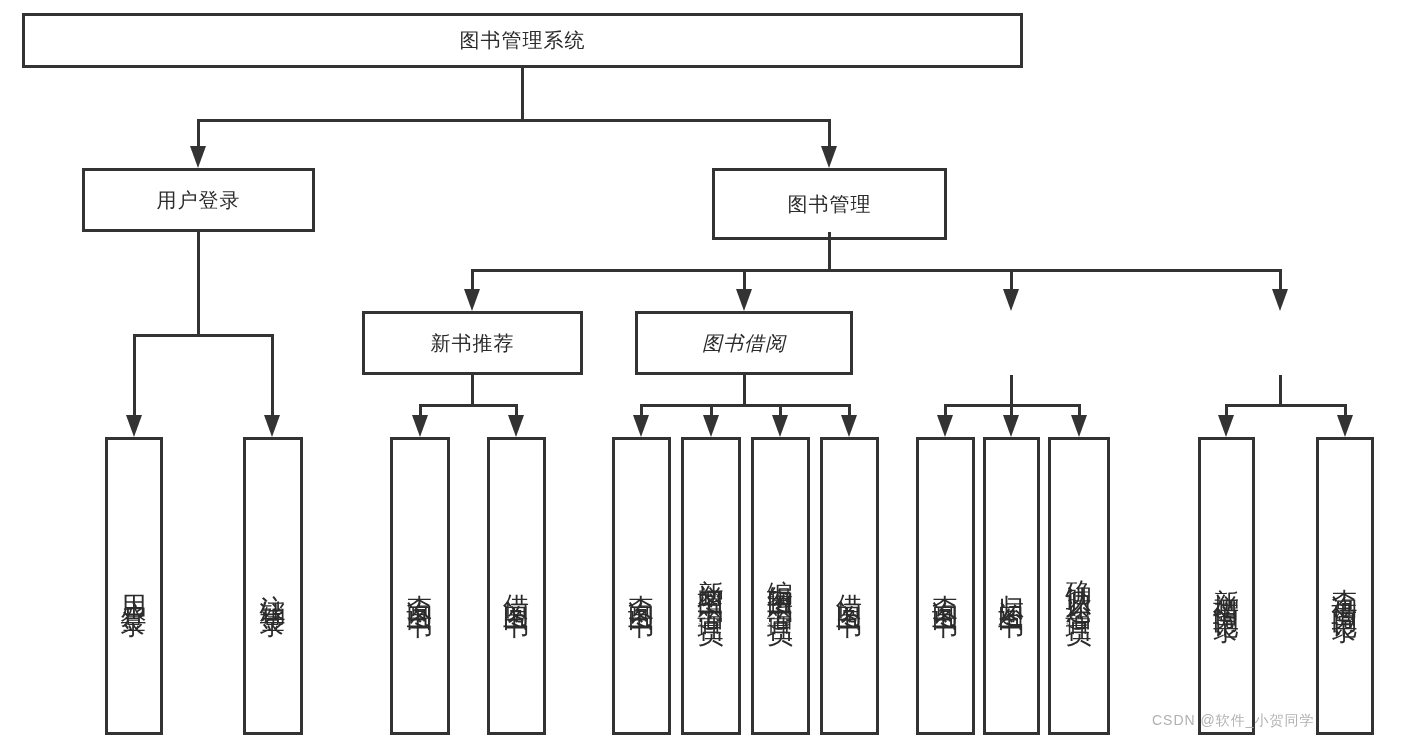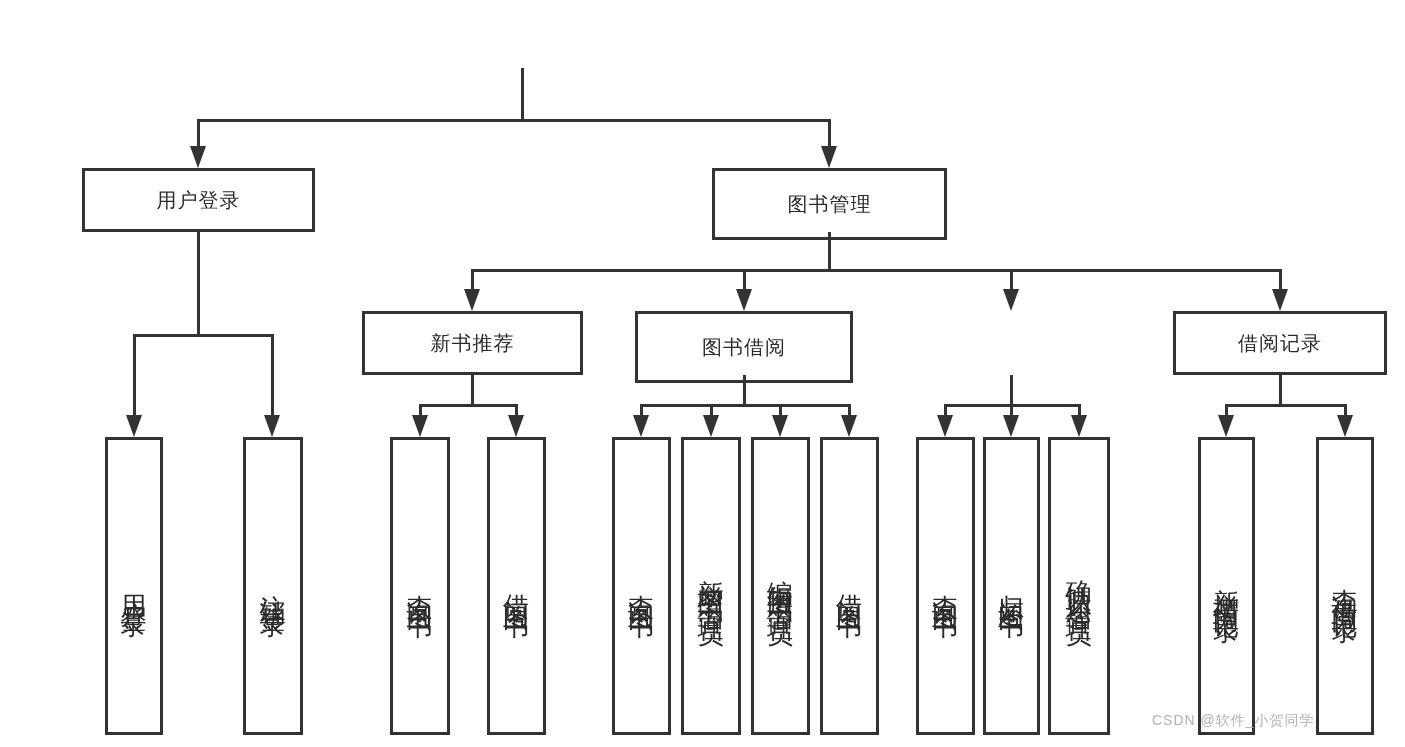--- a/index.html
+++ b/index.html
@@ -26,27 +26,27 @@
   .watermark{
     position:absolute;left:1152px;top:712px;z-index:5;
     font-size:14px;color:rgba(168,168,168,0.9);white-space:nowrap;letter-spacing:1px;
   }
 </style>
 </head>
 <body>
 
 <div id="canvas">
 
+  <div class="box h-box" style="left:22px;top:13px;width:1001px;height:55px;">图书管理系统</div>
 
   <div class="box h-box" style="left:82px;top:168px;width:233px;height:64px;">用户登录</div>
   <div class="box h-box" style="left:712px;top:168px;width:235px;height:72px;">图书管理</div>
 
   <div class="box h-box" style="left:362px;top:311px;width:221px;height:64px;font-family:Liberation Mono, monospace;">新书推荐</div>
-  <div class="box h-box" style="left:635px;top:311px;width:218px;height:72px;">图书借阅</div>
-  <div class="box h-box" style="left:1173px;top:311px;width:214px;height:64px;">借阅记录</div>
+  <div class="box h-box" style="left:635px;top:311px;width:218px;height:64px;font-style:italic;">图书借阅</div>
 
   <div class="box v-box" style="left:105px;top:437px;width:58px;height:298px;">用户登录</div>
   <div class="box v-box" style="left:243px;top:437px;width:60px;height:298px;">注销登录</div>
 
   <div class="box v-box" style="left:390px;top:437px;width:60px;height:298px;">查询图书</div>
   <div class="box v-box" style="left:487px;top:437px;width:59px;height:298px;">借阅图书</div>
 
   <div class="box v-box" style="left:612px;top:437px;width:59px;height:298px;">查询图书</div>
   <div class="box v-box" style="left:681px;top:437px;width:60px;height:298px;">新增图书（管理员）</div>
   <div class="box v-box" style="left:751px;top:437px;width:59px;height:298px;">编辑图书（管理员）</div>

